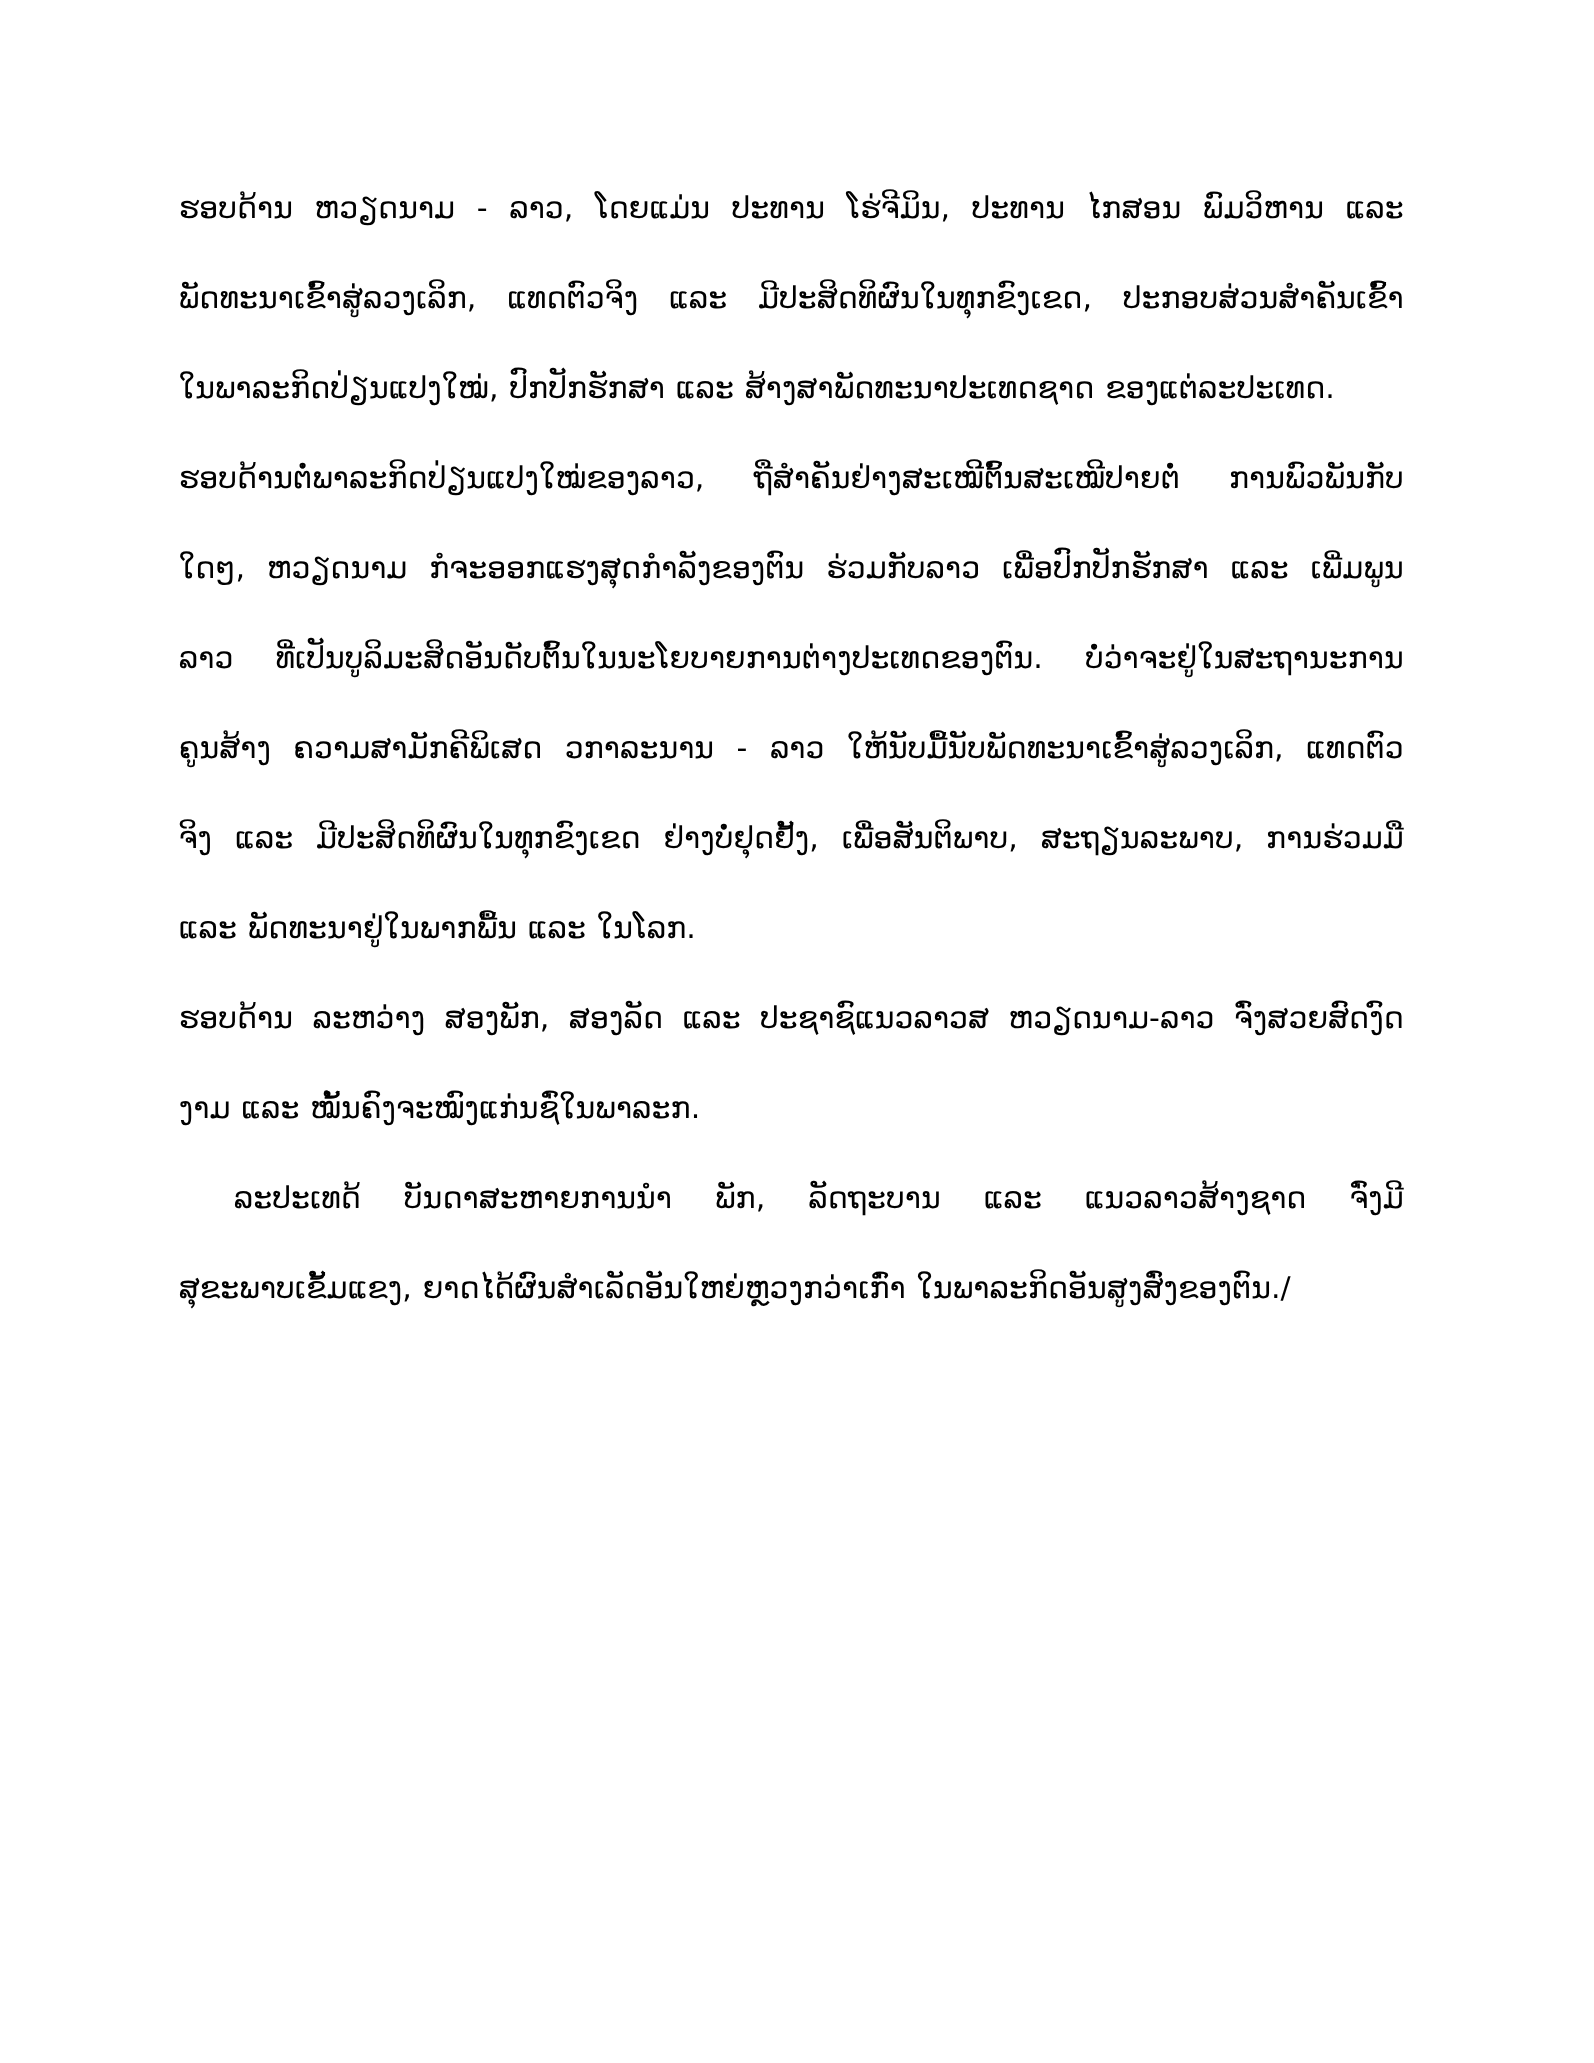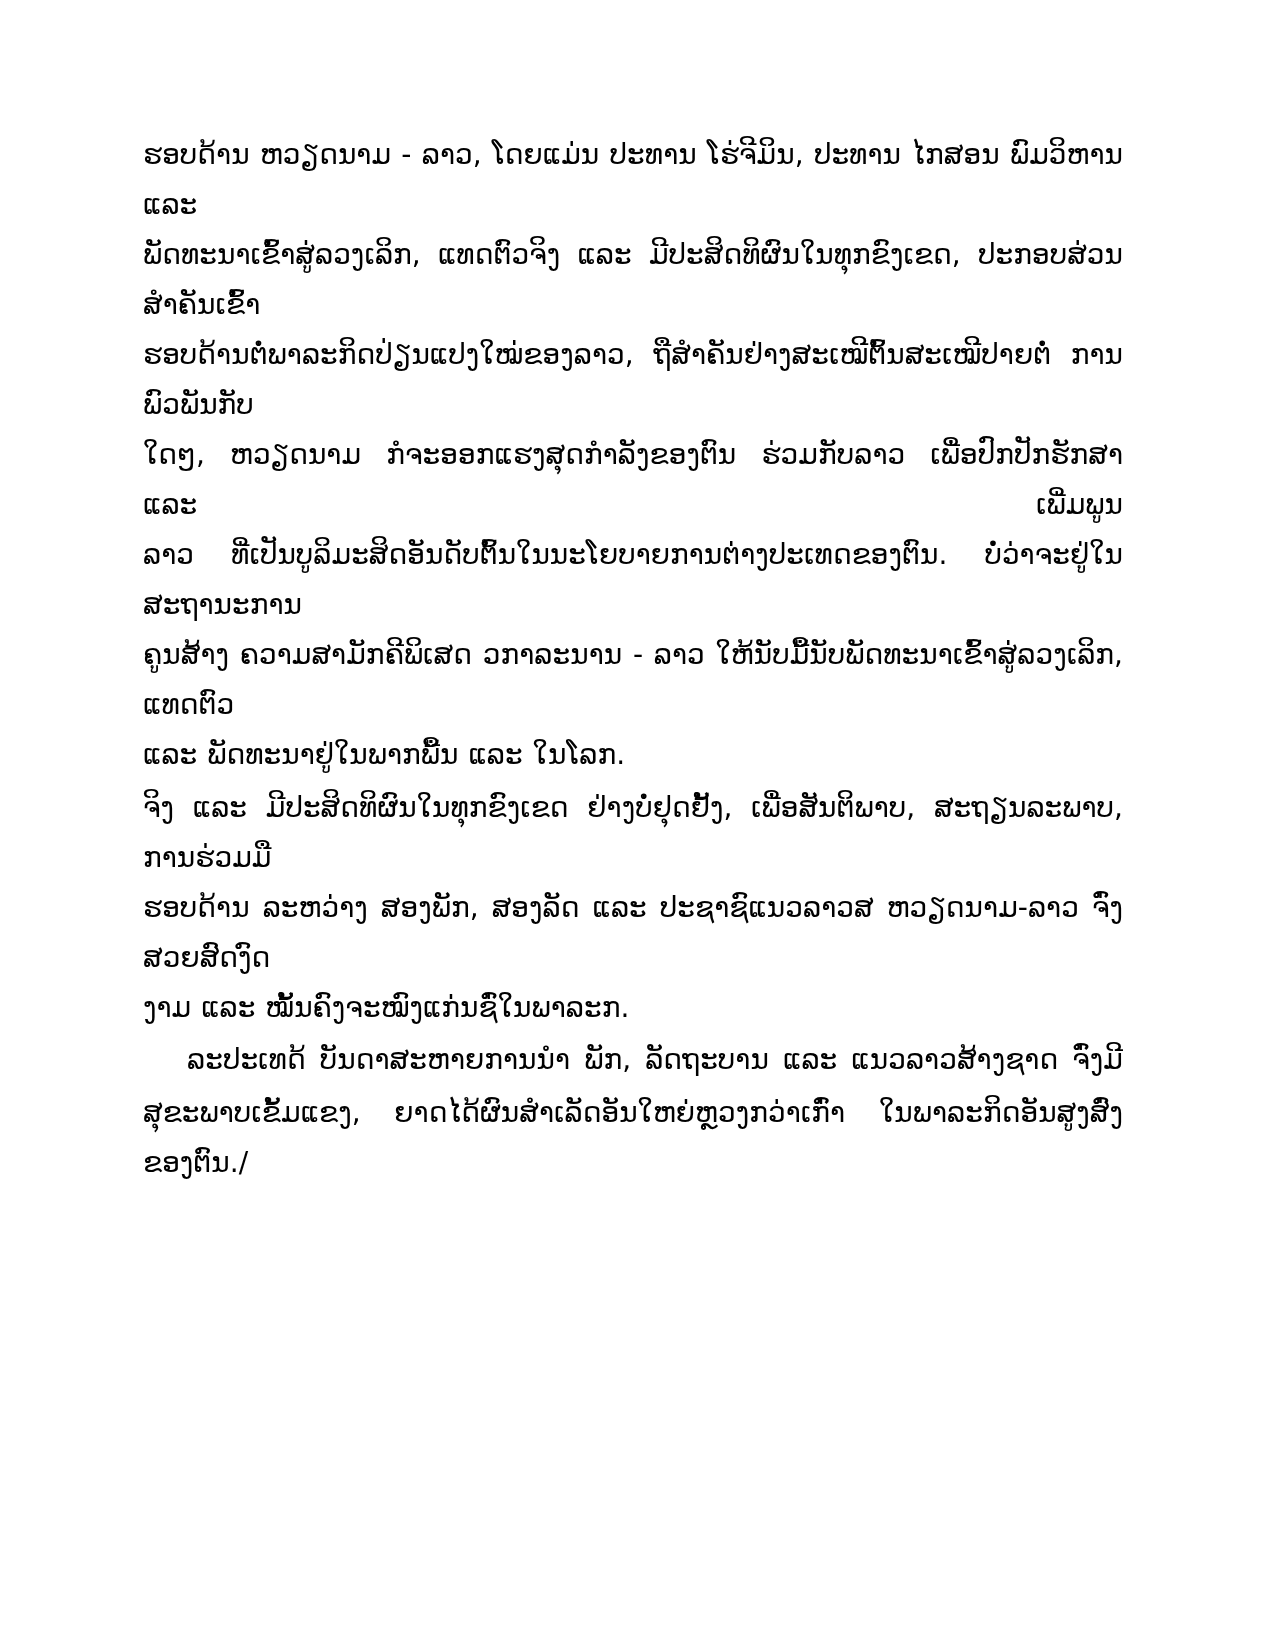--- a/index.html
+++ b/index.html
@@ -20,22 +20,22 @@
     position: absolute;
     left: 143px;
     top: 130px;
     width: 980px;
   }
   .paragraph {
     margin: 0;
     padding: 0;
   }
   .line {
-    font-size: 28px;
-    line-height: 50px;
+    font-size: 24px;
+    line-height: 72px;
     min-height: 52.5px;
     text-align: justify;
     
     text-align-last: justify;
     white-space: normal;
     word-spacing: 1px;
   }
   .line.end {
     text-align-last: left;
   }
@@ -45,29 +45,30 @@
 </style>
 </head>
 <body>
 
 <div class="page">
   <div class="textblock">
 
     <div class="paragraph">
       <div class="line">ຮອບດ້ານ ຫວຽດນາມ - ລາວ, ໂດຍແມ່ນ ປະທານ ໂຮ່ຈີມິນ, ປະທານ ໄກສອນ ພົມວິຫານ ແລະ</div>
       <div class="line">ພັດທະນາເຂົ້າສູ່ລວງເລິກ, ແທດຕົວຈິງ ແລະ ມີປະສິດທິຜົນໃນທຸກຂົງເຂດ, ປະກອບສ່ວນສຳຄັນເຂົ້າ</div>
+      <div class="line end">ໃນພາລະກິດປ່ຽນແປງໃໝ່, ປົກປັກຮັກສາ ແລະ ສ້າງສາພັດທະນາປະເທດຊາດ ຂອງແຕ່ລະປະເທດ.</div>
     </div>
 
     <div class="paragraph">
       <div class="line">ຮອບດ້ານຕໍ່ພາລະກິດປ່ຽນແປງໃໝ່ຂອງລາວ, ຖືສຳຄັນຢ່າງສະເໝີຕົ້ນສະເໝີປາຍຕໍ່ ການພົວພັນກັບ</div>
       <div class="line">ໃດໆ, ຫວຽດນາມ ກໍຈະອອກແຮງສຸດກຳລັງຂອງຕົນ ຮ່ວມກັບລາວ ເພື່ອປົກປັກຮັກສາ ແລະ ເພີ່ມພູນ</div>
       <div class="line">ລາວ ທີ່ເປັນບູລິມະສິດອັນດັບຕົ້ນໃນນະໂຍບາຍການຕ່າງປະເທດຂອງຕົນ. ບໍ່ວ່າຈະຢູ່ໃນສະຖານະການ</div>
       <div class="line">ຄູນສ້າງ ຄວາມສາມັກຄີພິເສດ ວກາລະນານ - ລາວ ໃຫ້ນັບມື້ນັບພັດທະນາເຂົ້າສູ່ລວງເລິກ, ແທດຕົວ</div>
+      <div class="line">ຈິງ ແລະ ມີປະສິດທິຜົນໃນທຸກຂົງເຂດ ຢ່າງບໍ່ຢຸດຢັ້ງ, ເພື່ອສັນຕິພາບ, ສະຖຽນລະພາບ, ການຮ່ວມມື</div>
       <div class="line end">ແລະ ພັດທະນາຢູ່ໃນພາກພື້ນ ແລະ ໃນໂລກ.</div>
-      <div class="line">ຈິງ ແລະ ມີປະສິດທິຜົນໃນທຸກຂົງເຂດ ຢ່າງບໍ່ຢຸດຢັ້ງ, ເພື່ອສັນຕິພາບ, ສະຖຽນລະພາບ, ການຮ່ວມມື</div>
     </div>
 
     <div class="paragraph">
       <div class="line">ຮອບດ້ານ ລະຫວ່າງ ສອງພັກ, ສອງລັດ ແລະ ປະຊາຊົແນວລາວສ ຫວຽດນາມ-ລາວ ຈົ່ງສວຍສົດງົດ</div>
       <div class="line end">ງາມ ແລະ ໝັ້ນຄົງຈະໝົງແກ່ນຊົ່ໃນພາລະກ.</div>
     </div>
 
     <div class="paragraph">
       <div class="line indent">ລະປະເທດ້ ບັນດາສະຫາຍການນຳ ພັກ, ລັດຖະບານ ແລະ ແນວລາວສ້າງຊາດ ຈົ່ງມີ</div>
       <div class="line end">ສຸຂະພາບເຂັ້ມແຂງ, ຍາດໄດ້ຜົນສຳເລັດອັນໃຫຍ່ຫຼວງກວ່າເກົ່າ ໃນພາລະກິດອັນສູງສົ່ງຂອງຕົນ./</div>

